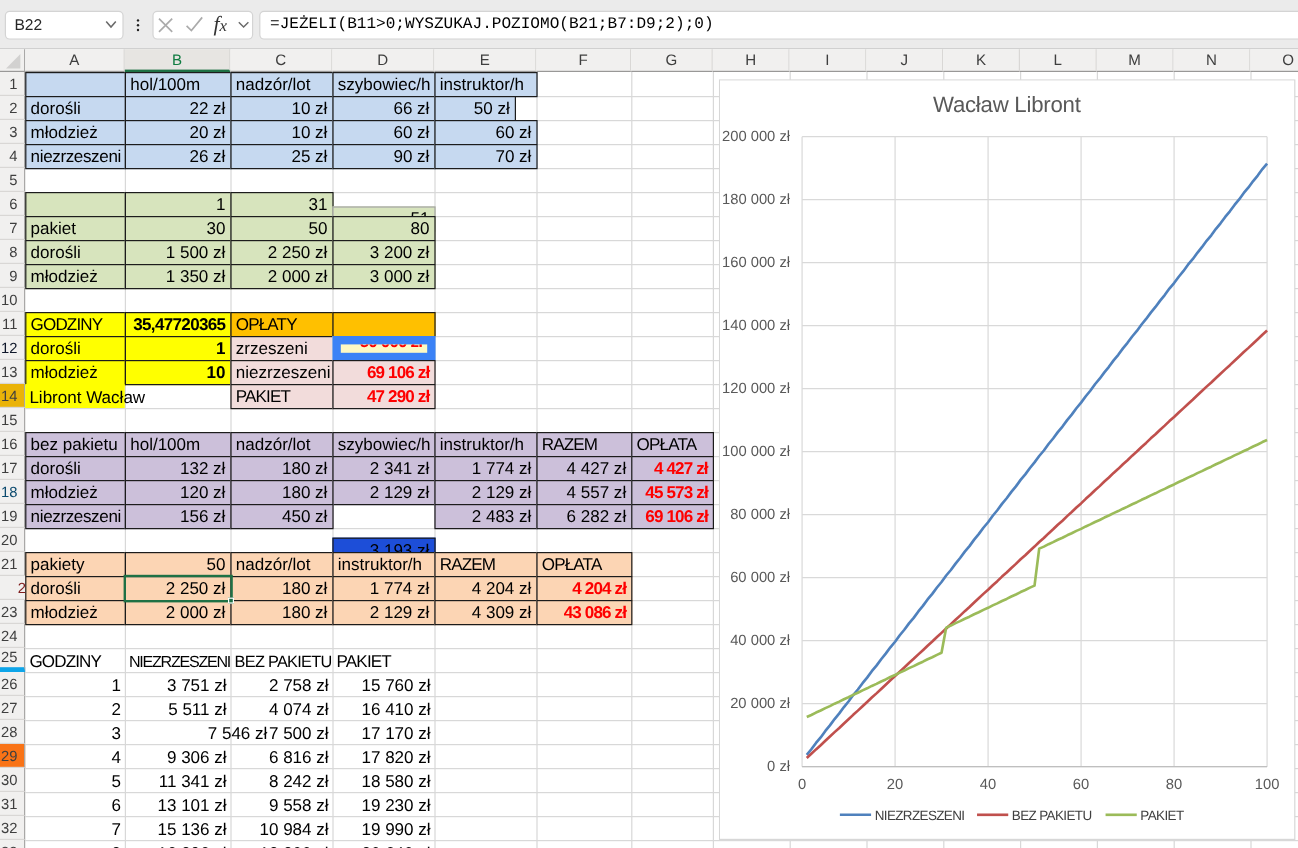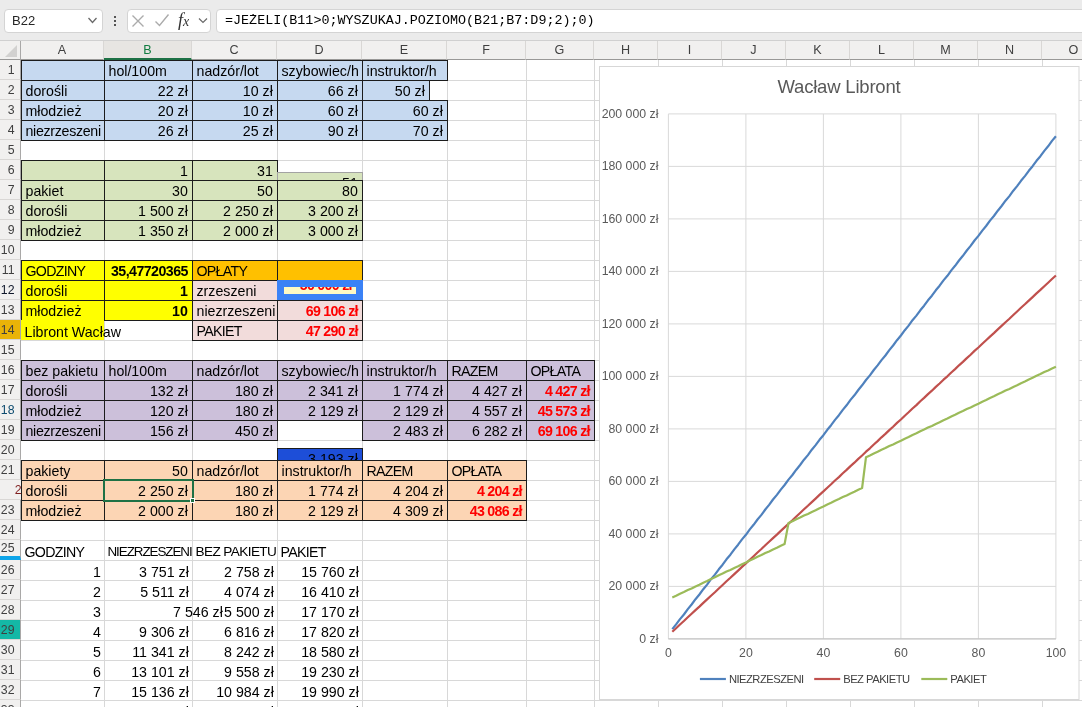--- a/index.html
+++ b/index.html
@@ -76,21 +76,21 @@
 <div class="abs" style="left:0;top:420px;width:21px;height:20px;background:#f1f0ef;border-right:1px solid #a9a8a7;border-bottom:1px solid #d9d7d5;display:flex;align-items:center;justify-content:flex-end;padding-right:5.5px;font-size:12.3px;color:#3f3f3f">19</div>
 <div class="abs" style="left:0;top:440px;width:21px;height:20px;background:#f1f0ef;border-right:1px solid #a9a8a7;border-bottom:1px solid #d9d7d5;display:flex;align-items:center;justify-content:flex-end;padding-right:5.5px;font-size:12.3px;color:#3f3f3f">20</div>
 <div class="abs" style="left:0;top:460px;width:21px;height:20px;background:#f1f0ef;border-right:1px solid #a9a8a7;border-bottom:1px solid #d9d7d5;display:flex;align-items:center;justify-content:flex-end;padding-right:5.5px;font-size:12.3px;color:#3f3f3f">21</div>
 <div class="abs" style="left:0;top:480px;width:36px;height:20px;background:#f1f0ef;border-right:2px solid #1e7145;border-bottom:1px solid #d9d7d5;display:flex;align-items:center;justify-content:flex-end;padding-right:5.5px;font-size:12.3px;color:#7f1d1d">22</div>
 <div class="abs" style="left:0;top:500px;width:21px;height:20px;background:#f1f0ef;border-right:1px solid #a9a8a7;border-bottom:1px solid #d9d7d5;display:flex;align-items:center;justify-content:flex-end;padding-right:5.5px;font-size:12.3px;color:#3f3f3f">23</div>
 <div class="abs" style="left:0;top:520px;width:21px;height:20px;background:#f1f0ef;border-right:1px solid #a9a8a7;border-bottom:1px solid #d9d7d5;display:flex;align-items:center;justify-content:flex-end;padding-right:5.5px;font-size:12.3px;color:#3f3f3f">24</div>
 <div class="abs" style="left:0;top:540px;width:21px;height:20px;background:#f1f0ef;border-right:1px solid #a9a8a7;border-bottom:4px solid #0ea5e9;display:flex;align-items:center;justify-content:flex-end;padding-right:5.5px;font-size:12.3px;color:#3f3f3f">25</div>
 <div class="abs" style="left:0;top:560px;width:21px;height:20px;background:#f1f0ef;border-right:1px solid #a9a8a7;border-bottom:1px solid #d9d7d5;display:flex;align-items:center;justify-content:flex-end;padding-right:5.5px;font-size:12.3px;color:#3f3f3f">26</div>
 <div class="abs" style="left:0;top:580px;width:21px;height:20px;background:#f1f0ef;border-right:1px solid #a9a8a7;border-bottom:1px solid #d9d7d5;display:flex;align-items:center;justify-content:flex-end;padding-right:5.5px;font-size:12.3px;color:#3f3f3f">27</div>
 <div class="abs" style="left:0;top:600px;width:21px;height:20px;background:#f1f0ef;border-right:1px solid #a9a8a7;border-bottom:1px solid #d9d7d5;display:flex;align-items:center;justify-content:flex-end;padding-right:5.5px;font-size:12.3px;color:#3f3f3f">28</div>
-<div class="abs" style="left:0;top:620px;width:21px;height:20px;background:#14b8a6;border-right:1px solid #a9a8a7;border-bottom:1px solid #d9d7d5;display:flex;align-items:center;justify-content:flex-end;padding-right:5.5px;font-size:12.3px;color:#3f3f3f">29</div>
+<div class="abs" style="left:0;top:620px;width:21px;height:20px;background:#f97316;border-right:1px solid #a9a8a7;border-bottom:1px solid #d9d7d5;display:flex;align-items:center;justify-content:flex-end;padding-right:5.5px;font-size:12.3px;color:#3f3f3f">29</div>
 <div class="abs" style="left:0;top:640px;width:21px;height:20px;background:#f1f0ef;border-right:1px solid #a9a8a7;border-bottom:1px solid #d9d7d5;display:flex;align-items:center;justify-content:flex-end;padding-right:5.5px;font-size:12.3px;color:#3f3f3f">30</div>
 <div class="abs" style="left:0;top:660px;width:21px;height:20px;background:#f1f0ef;border-right:1px solid #a9a8a7;border-bottom:1px solid #d9d7d5;display:flex;align-items:center;justify-content:flex-end;padding-right:5.5px;font-size:12.3px;color:#3f3f3f">31</div>
 <div class="abs" style="left:0;top:680px;width:21px;height:20px;background:#f1f0ef;border-right:1px solid #a9a8a7;border-bottom:1px solid #d9d7d5;display:flex;align-items:center;justify-content:flex-end;padding-right:5.5px;font-size:12.3px;color:#3f3f3f">32</div>
 <div class="abs" style="left:0;top:700px;width:21px;height:20px;background:#f1f0ef;border-right:1px solid #a9a8a7;border-bottom:1px solid #d9d7d5;display:flex;align-items:center;justify-content:flex-end;padding-right:5.5px;font-size:12.3px;color:#3f3f3f">33</div>
 <div class="gl" style="left:104.0px;top:60px;width:1px;height:647px"></div>
 <div class="gl" style="left:192.0px;top:60px;width:1px;height:647px"></div>
 <div class="gl" style="left:277.0px;top:60px;width:1px;height:647px"></div>
 <div class="gl" style="left:362.0px;top:60px;width:1px;height:647px"></div>
 <div class="gl" style="left:447.0px;top:60px;width:1px;height:647px"></div>
 <div class="gl" style="left:526.0px;top:60px;width:1px;height:647px"></div>
@@ -243,21 +243,21 @@
 <div class="cell r" style="left:21.0px;top:560.0px;width:84.0px;height:21.0px;padding-left:3.5px;padding-right:4.2px;">1</div>
 <div class="cell r" style="left:104.0px;top:560.0px;width:89.0px;height:21.0px;padding-left:3.5px;padding-right:4.2px;">3 751 zł</div>
 <div class="cell r" style="left:192.0px;top:560.0px;width:86.0px;height:21.0px;padding-left:3.5px;padding-right:4.2px;">2 758 zł</div>
 <div class="cell r" style="left:277.0px;top:560.0px;width:86.0px;height:21.0px;padding-left:3.5px;padding-right:4.2px;">15 760 zł</div>
 <div class="cell r" style="left:21.0px;top:580.0px;width:84.0px;height:21.0px;padding-left:3.5px;padding-right:4.2px;">2</div>
 <div class="cell r" style="left:104.0px;top:580.0px;width:89.0px;height:21.0px;padding-left:3.5px;padding-right:4.2px;">5 511 zł</div>
 <div class="cell r" style="left:192.0px;top:580.0px;width:86.0px;height:21.0px;padding-left:3.5px;padding-right:4.2px;">4 074 zł</div>
 <div class="cell r" style="left:277.0px;top:580.0px;width:86.0px;height:21.0px;padding-left:3.5px;padding-right:4.2px;">16 410 zł</div>
 <div class="cell r" style="left:21.0px;top:600.0px;width:84.0px;height:21.0px;padding-left:3.5px;padding-right:4.2px;">3</div>
 <div class="cell r" style="left:104.0px;top:600.0px;width:89.0px;height:21.0px;padding-left:3.5px;padding-right:4.2px;margin-left:34px;">7 546 zł</div>
-<div class="cell r" style="left:192.0px;top:600.0px;width:86.0px;height:21.0px;padding-left:3.5px;padding-right:4.2px;">5 500 zł</div>
+<div class="cell r" style="left:192.0px;top:600.0px;width:86.0px;height:21.0px;padding-left:3.5px;padding-right:4.2px;">7 500 zł</div>
 <div class="cell r" style="left:277.0px;top:600.0px;width:86.0px;height:21.0px;padding-left:3.5px;padding-right:4.2px;">17 170 zł</div>
 <div class="cell r" style="left:21.0px;top:620.0px;width:84.0px;height:21.0px;padding-left:3.5px;padding-right:4.2px;">4</div>
 <div class="cell r" style="left:104.0px;top:620.0px;width:89.0px;height:21.0px;padding-left:3.5px;padding-right:4.2px;">9 306 zł</div>
 <div class="cell r" style="left:192.0px;top:620.0px;width:86.0px;height:21.0px;padding-left:3.5px;padding-right:4.2px;">6 816 zł</div>
 <div class="cell r" style="left:277.0px;top:620.0px;width:86.0px;height:21.0px;padding-left:3.5px;padding-right:4.2px;">17 820 zł</div>
 <div class="cell r" style="left:21.0px;top:640.0px;width:84.0px;height:21.0px;padding-left:3.5px;padding-right:4.2px;">5</div>
 <div class="cell r" style="left:104.0px;top:640.0px;width:89.0px;height:21.0px;padding-left:3.5px;padding-right:4.2px;">11 341 zł</div>
 <div class="cell r" style="left:192.0px;top:640.0px;width:86.0px;height:21.0px;padding-left:3.5px;padding-right:4.2px;">8 242 zł</div>
 <div class="cell r" style="left:277.0px;top:640.0px;width:86.0px;height:21.0px;padding-left:3.5px;padding-right:4.2px;">18 580 zł</div>
 <div class="cell r" style="left:21.0px;top:660.0px;width:84.0px;height:21.0px;padding-left:3.5px;padding-right:4.2px;">6</div>

